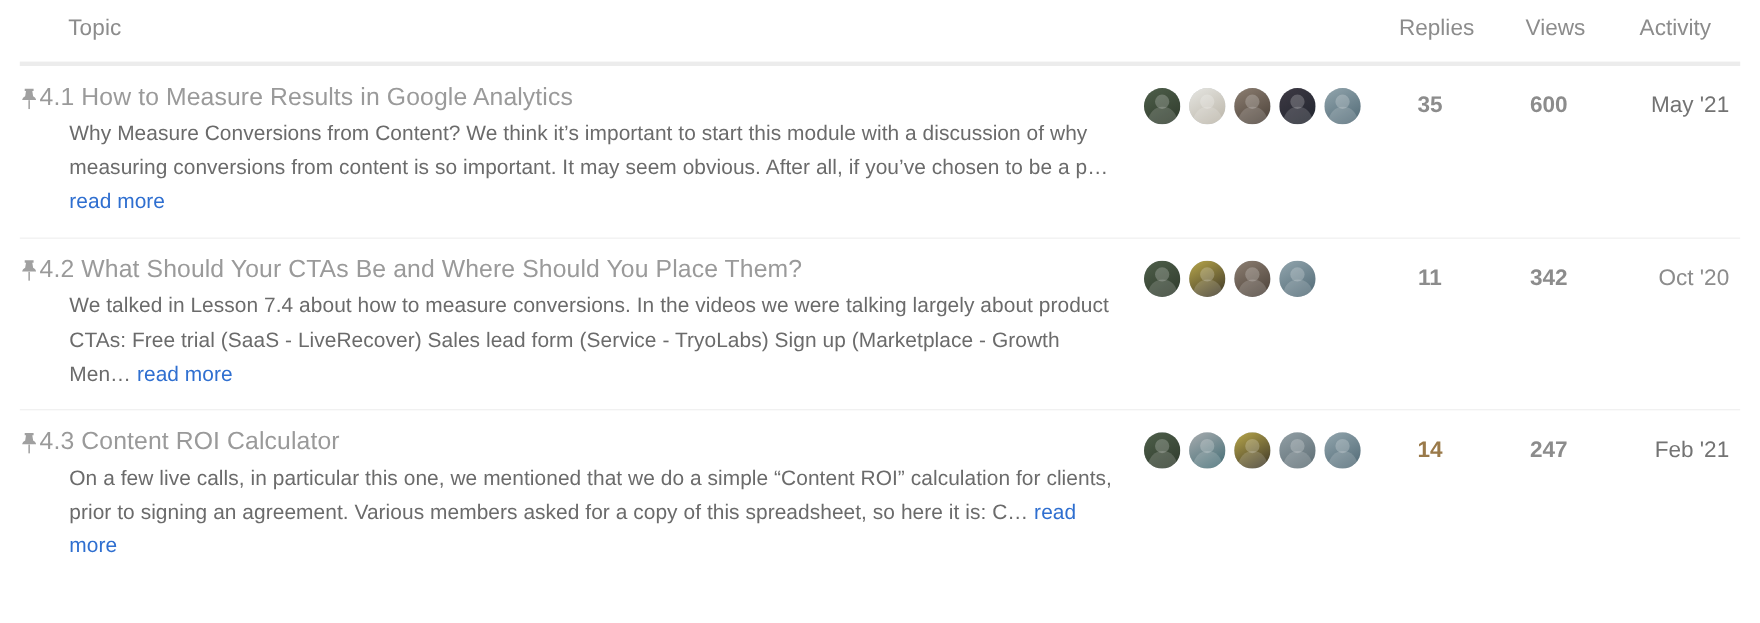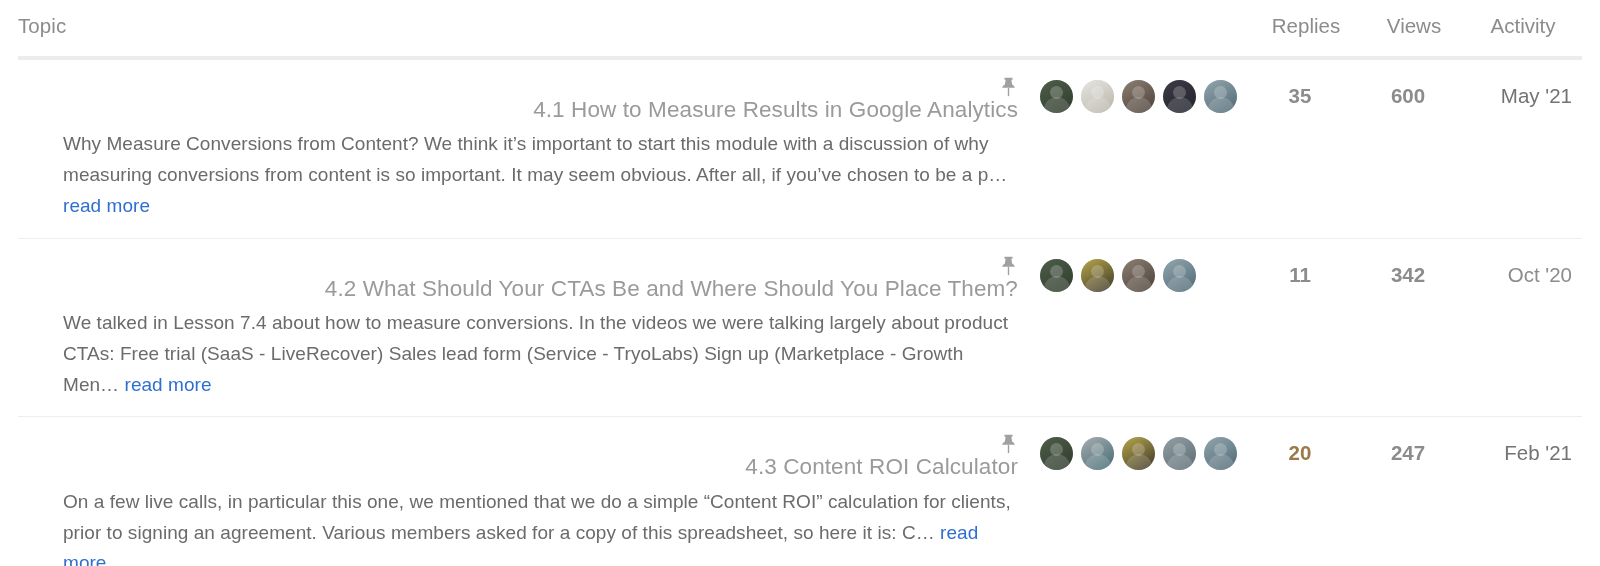--- a/index.html
+++ b/index.html
@@ -28,20 +28,21 @@
     height: 56px;
     box-sizing: border-box;
     padding-top: 14px;
   }
   .col-topic-head {
     flex: 1 1 auto;
     font-size: 20.5px;
     color: #8c8c8c;
     font-weight: 400;
     letter-spacing: .1px;
+    margin-left: 44px;
   }
   .col-head {
     font-size: 20.5px;
     color: #8c8c8c;
     font-weight: 400;
     text-align: center;
     flex: 0 0 auto;
   }
   .col-head.replies { width: 108px; }
   .col-head.views   { width: 108px; }
@@ -64,23 +65,22 @@
 
   .main-cell {
     flex: 1 1 auto;
     min-width: 0;
     padding-right: 22px;
     max-width: 1000px;
   }
 
   .title-line {
     display: flex;
-    align-items: flex-end;
+    align-items: center;
     margin-bottom: 6px;
-    flex-direction: column;
   }
   .pin-icon {
     display: inline-block;
     width: 17px;
     height: 22px;
     position: relative;
     flex: 0 0 auto;
     margin-right: 1px;
     top: 2px;
   }
@@ -297,19 +297,19 @@
             <span class="a-bg" style="background: linear-gradient(150deg, rgb(147, 160, 166), rgb(91, 107, 114));"></span>
             <span class="a-body"></span>
             <span class="a-head"></span>
           </span>
           <span class="avatar">
             <span class="a-bg" style="background: linear-gradient(150deg, rgb(147, 166, 174), rgb(79, 104, 116));"></span>
             <span class="a-body"></span>
             <span class="a-head"></span>
           </span>
         </div>
-        <div class="num-cell unread">20</div>
+        <div class="num-cell unread">14</div>
         <div class="num-cell">247</div>
         <div class="activity-cell faded">Feb '21</div>
       </div>
     </div>
 
 </div>
 
 </body></html>

